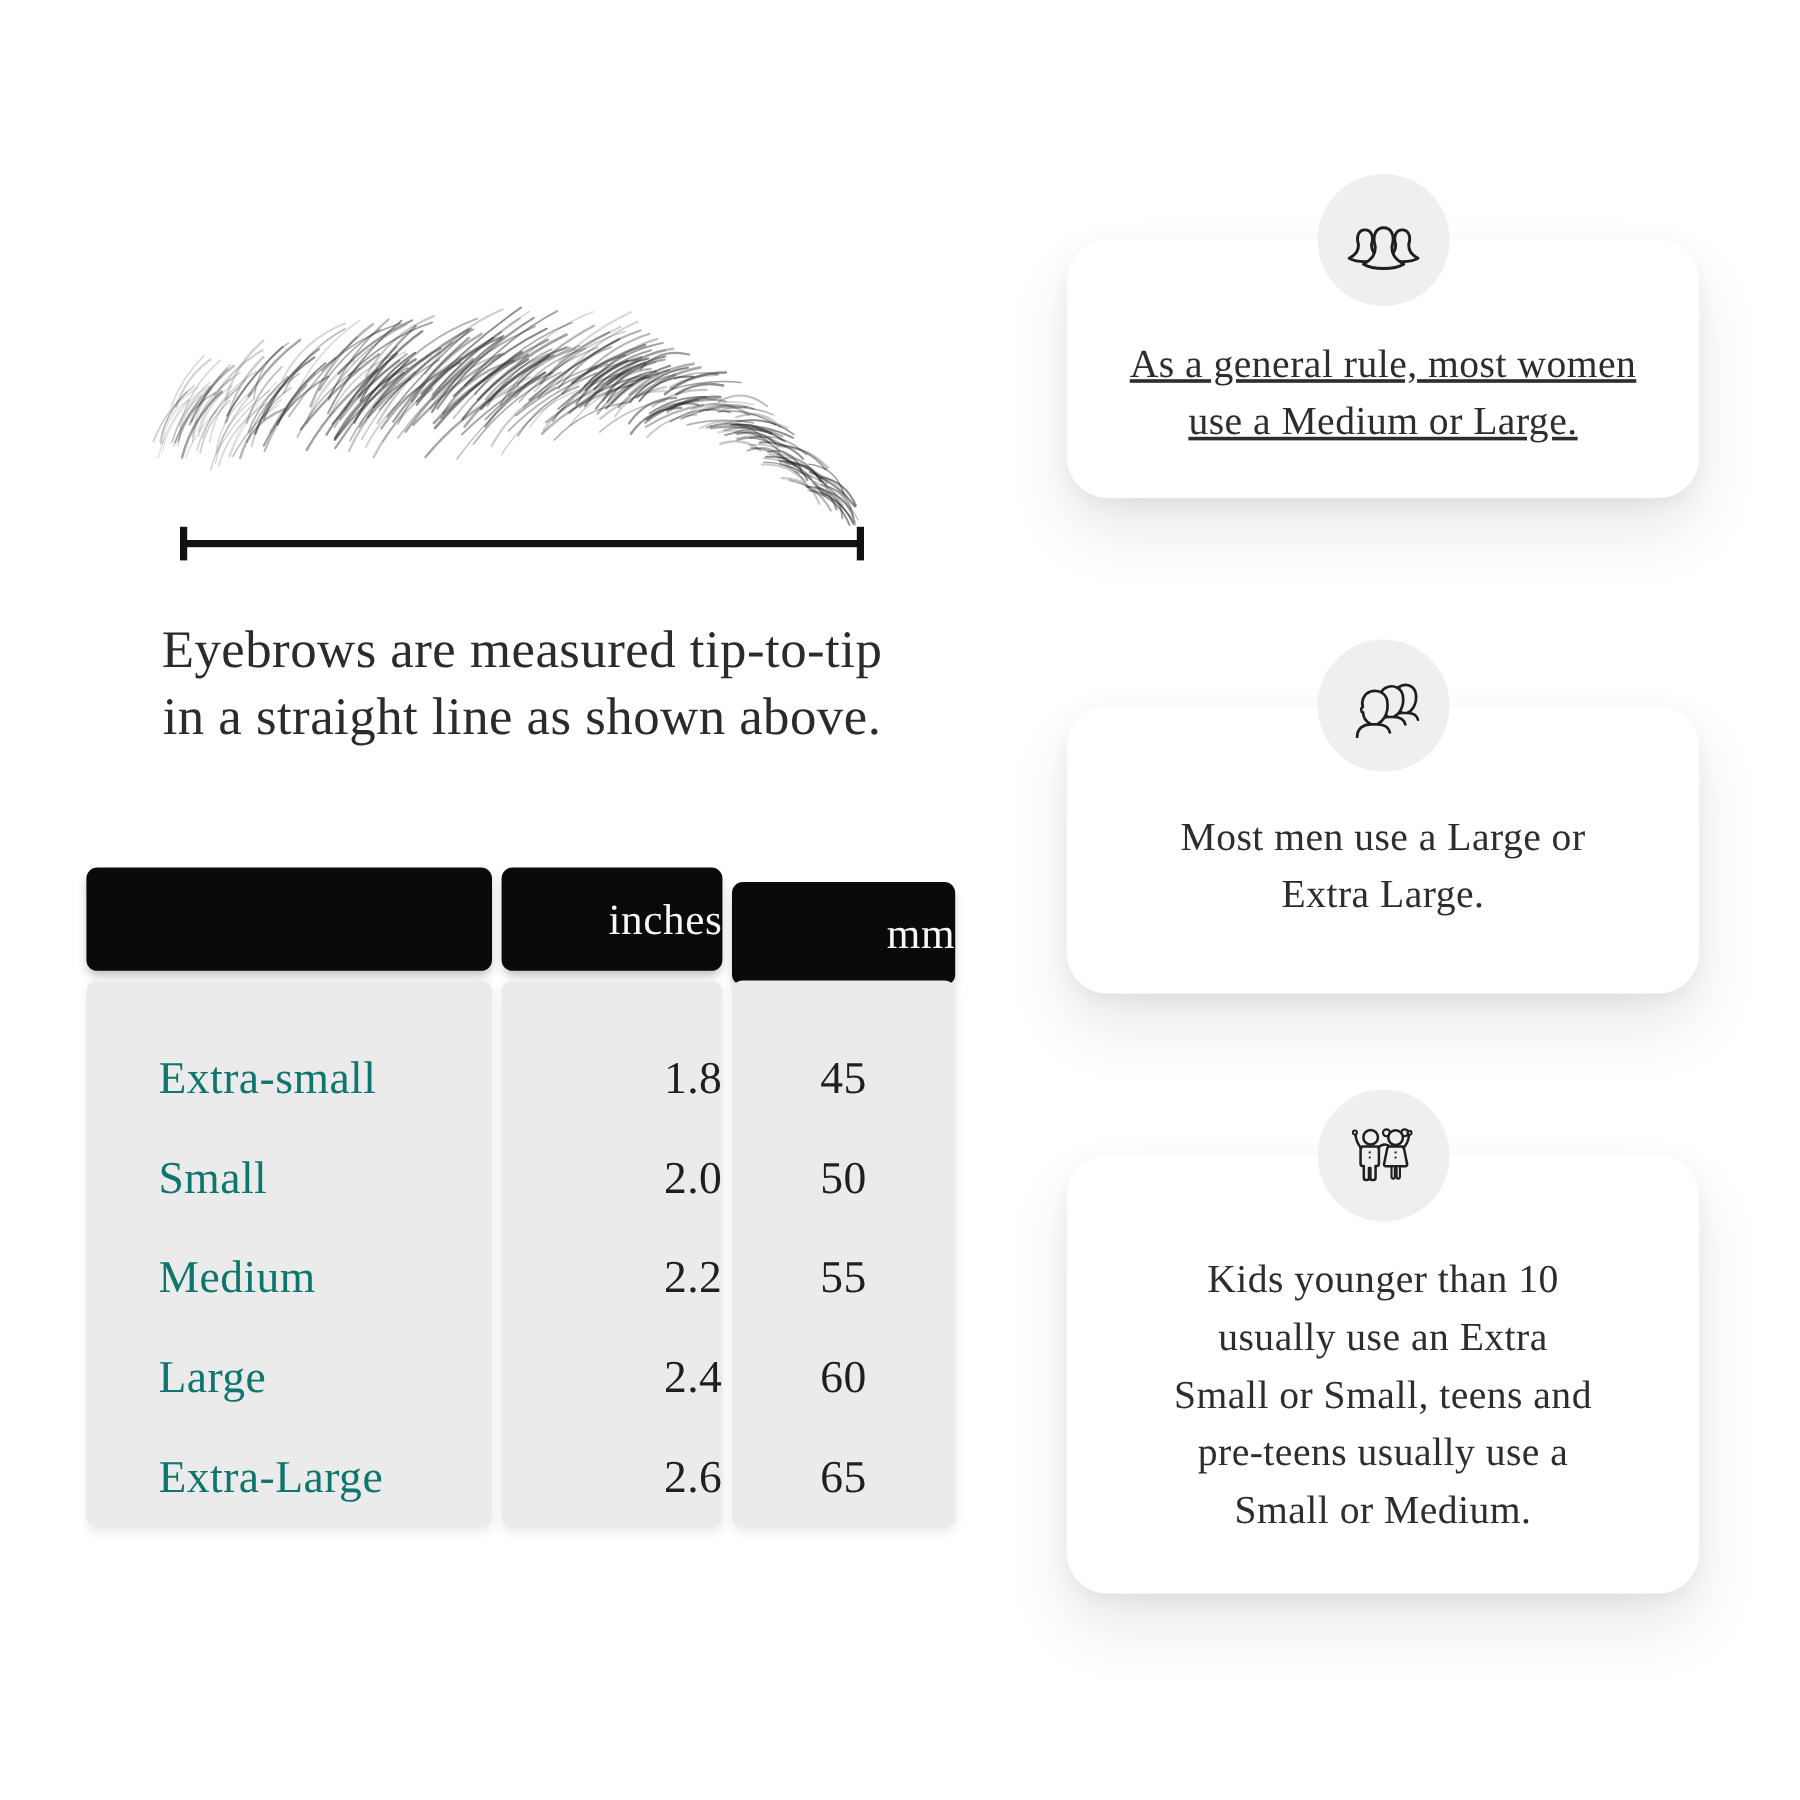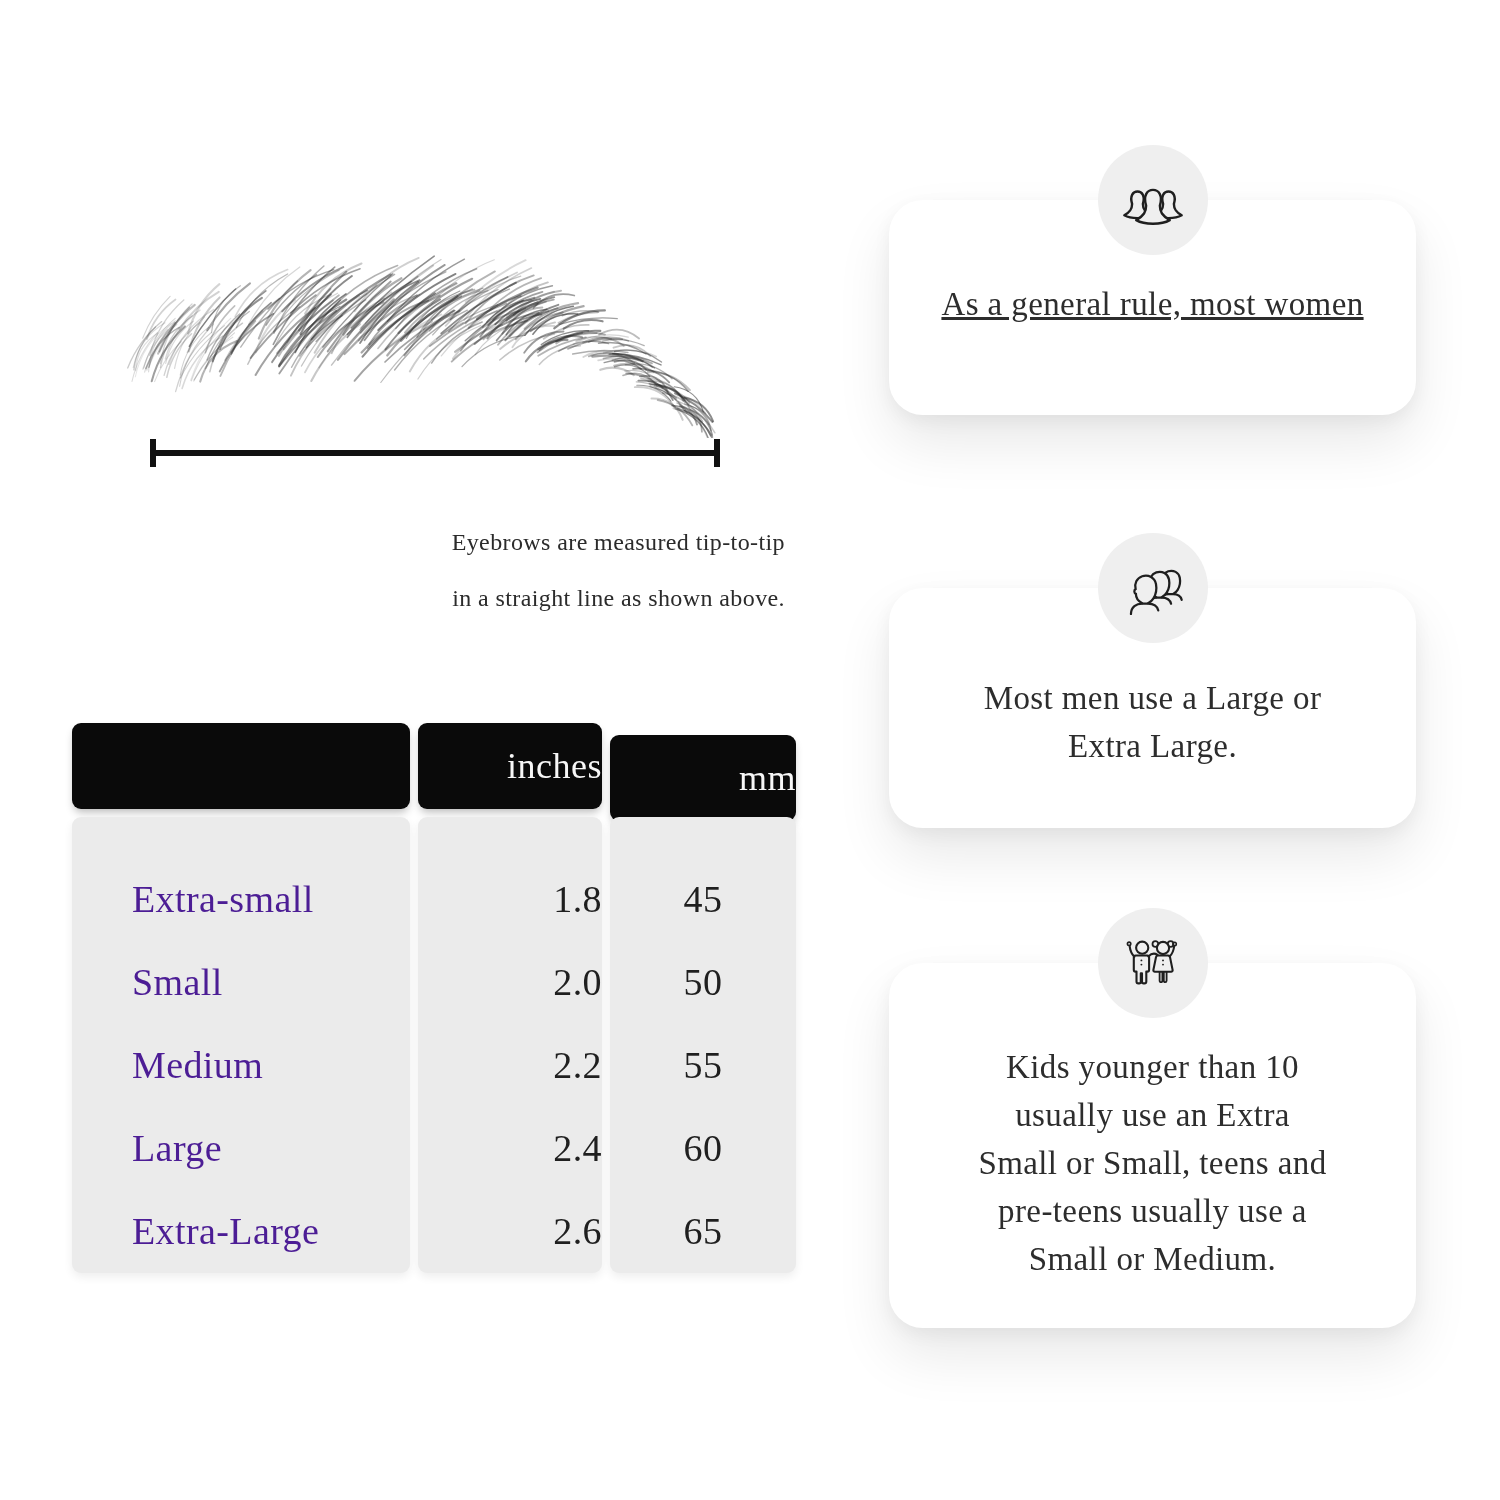--- a/index.html
+++ b/index.html
@@ -8,22 +8,22 @@
     font-family:"Liberation Serif", serif;
   }
   
   .eyebrow-svg{position:absolute;left:112px;top:246px;width:614px;height:192px;}
   .measure{position:absolute;left:150px;top:439px;width:570px;height:28px;}
   .measure .bar{position:absolute;left:0;top:11px;width:100%;height:6px;background:#111;}
   .measure .cap{position:absolute;top:0;width:6px;height:28px;background:#111;}
   .measure .cap.l{left:0;}
   .measure .cap.r{right:0;}
   .caption{
-    position:absolute;left:85px;top:514px;width:700px;text-align:right;
-    font-size:24px;line-height:56px;color:#2b2b2b;letter-spacing:.4px;
+    position:absolute;left:85px;top:514px;width:700px;text-align:center;
+    font-size:44px;line-height:56px;color:#2b2b2b;letter-spacing:.4px;
   }
   
   .th{position:absolute;top:723px;height:86px;border-radius:9px;
       display:flex;align-items:center;justify-content:flex-end;
       box-shadow:0 5px 9px -2px rgba(0,0,0,.28);}
   .th span{font-size:36px;letter-spacing:.5px;}
   .th0{left:72px;width:338px;}
   .th1{left:418px;width:184px;}
   .th2{left:610px;width:186px;}
   .tcol{position:absolute;top:817px;height:456px;border-radius:9px;
@@ -353,21 +353,21 @@
   <div id="table-root">
       <div class="th th0" style="background: rgb(10, 10, 10); color: rgb(247, 247, 247);">
         <span></span>
       </div>
       <div class="th th1" style="background: rgb(10, 10, 10); color: rgb(247, 247, 247);">
         <span>inches</span>
       </div>
       <div class="th th2" style="background: rgb(10, 10, 10); color: rgb(247, 247, 247); margin-top: 12px;">
         <span>mm</span>
       </div>
-      <div class="tcol tcol0" style="background: rgb(235, 235, 235); color: #4c1d95;">
+      <div class="tcol tcol0" style="background: rgb(235, 235, 235); color: #0f766e;">
         <div class="cell">Extra-small</div>
         <div class="cell">Small</div>
         <div class="cell">Medium</div>
         <div class="cell">Large</div>
         <div class="cell">Extra-Large</div>
       </div>
       <div class="tcol tcol1" style="background: rgb(235, 235, 235); color: rgb(31, 31, 31);">
         <div class="cell">1.8</div>
         <div class="cell">2.0</div>
         <div class="cell">2.2</div>
@@ -386,20 +386,21 @@
   <div id="cards-root">
       <div class="card card0">
         <div class="icon-circle">
           <svg width="62" height="54" viewBox="-33 -27 66 54">
             <path d="M -7.2,1.5 C -10.5,-9.5 -5.8,-15 0,-15 C 5.8,-15 10.5,-9.5 7.2,1.5 C 7.2,8 9.5,11.8 17.5,16.6 C 9,21.6 -9,21.6 -17.5,16.6 C -9.5,11.8 -7.2,8 -7.2,1.5 Z" transform="translate(-16.5,3) scale(0.8)" fill="#efefef" stroke="#1f1f1f" stroke-width="3.25" stroke-linejoin="round"></path>
             <path d="M -7.2,1.5 C -10.5,-9.5 -5.8,-15 0,-15 C 5.8,-15 10.5,-9.5 7.2,1.5 C 7.2,8 9.5,11.8 17.5,16.6 C 9,21.6 -9,21.6 -17.5,16.6 C -9.5,11.8 -7.2,8 -7.2,1.5 Z" transform="translate(16.5,3) scale(0.8)" fill="#efefef" stroke="#1f1f1f" stroke-width="3.25" stroke-linejoin="round"></path>
             <path d="M -7.2,1.5 C -10.5,-9.5 -5.8,-15 0,-15 C 5.8,-15 10.5,-9.5 7.2,1.5 C 7.2,8 9.5,11.8 17.5,16.6 C 9,21.6 -9,21.6 -17.5,16.6 C -9.5,11.8 -7.2,8 -7.2,1.5 Z" transform="translate(0,4.5) scale(1.02)" fill="#efefef" stroke="#1f1f1f" stroke-width="2.549019607843137" stroke-linejoin="round"></path>
           </svg>
         </div>
         <div>As a general rule, most women</div>
+        <div>use a Medium or Large.</div>
       </div>
       <div class="card card1">
         <div class="icon-circle">
           <svg width="62" height="54" viewBox="-33 -29 68 60">
             <path d="M -15,26.5 C -15,18.5 -9,15 -2.5,15 C -7.5,12.5 -9.5,8.5 -9.5,4.5 C -11.5,4 -12,0.5 -9.8,-0.8 C -11.5,-7 -8.5,-13 -2.5,-15 C 4.5,-17.2 11.5,-13.5 12.8,-6.5 C 13.8,-1 12.8,5 10,9.5 C 8.6,11.8 6.5,13.8 4,15 C 10.5,15.2 14.2,17.8 15.3,22.5 L 15.3,26.5 Z" transform="translate(20,-5) scale(0.84)" fill="#efefef" stroke="none"></path>
             <path d="M -2.5,15 C -7.5,12.5 -9.5,8.5 -9.5,4.5 C -11.5,4 -12,0.5 -9.8,-0.8 C -11.5,-7 -8.5,-13 -2.5,-15 C 4.5,-17.2 11.5,-13.5 12.8,-6.5 C 13.8,-1 12.8,5 10,9.5 C 8.6,11.8 6.5,13.8 4,15" transform="translate(20,-5) scale(0.84)" fill="none" stroke="#1f1f1f" stroke-width="2.9761904761904763" stroke-linecap="round"></path>
             <path d="M -15,27 C -15,19 -9,15.3 -2.5,15.3 L 4,15.3 C 10.5,15.4 14.2,18 15.3,22.8" transform="translate(20,-5) scale(0.84)" fill="none" stroke="#1f1f1f" stroke-width="2.9761904761904763" stroke-linecap="round"></path>
             <path d="M -15,26.5 C -15,18.5 -9,15 -2.5,15 C -7.5,12.5 -9.5,8.5 -9.5,4.5 C -11.5,4 -12,0.5 -9.8,-0.8 C -11.5,-7 -8.5,-13 -2.5,-15 C 4.5,-17.2 11.5,-13.5 12.8,-6.5 C 13.8,-1 12.8,5 10,9.5 C 8.6,11.8 6.5,13.8 4,15 C 10.5,15.2 14.2,17.8 15.3,22.5 L 15.3,26.5 Z" transform="translate(7,-2.5) scale(0.92)" fill="#efefef" stroke="none"></path>
             <path d="M -2.5,15 C -7.5,12.5 -9.5,8.5 -9.5,4.5 C -11.5,4 -12,0.5 -9.8,-0.8 C -11.5,-7 -8.5,-13 -2.5,-15 C 4.5,-17.2 11.5,-13.5 12.8,-6.5 C 13.8,-1 12.8,5 10,9.5 C 8.6,11.8 6.5,13.8 4,15" transform="translate(7,-2.5) scale(0.92)" fill="none" stroke="#1f1f1f" stroke-width="2.717391304347826" stroke-linecap="round"></path>
             <path d="M -15,27 C -15,19 -9,15.3 -2.5,15.3 L 4,15.3 C 10.5,15.4 14.2,18 15.3,22.8" transform="translate(7,-2.5) scale(0.92)" fill="none" stroke="#1f1f1f" stroke-width="2.717391304347826" stroke-linecap="round"></path>

